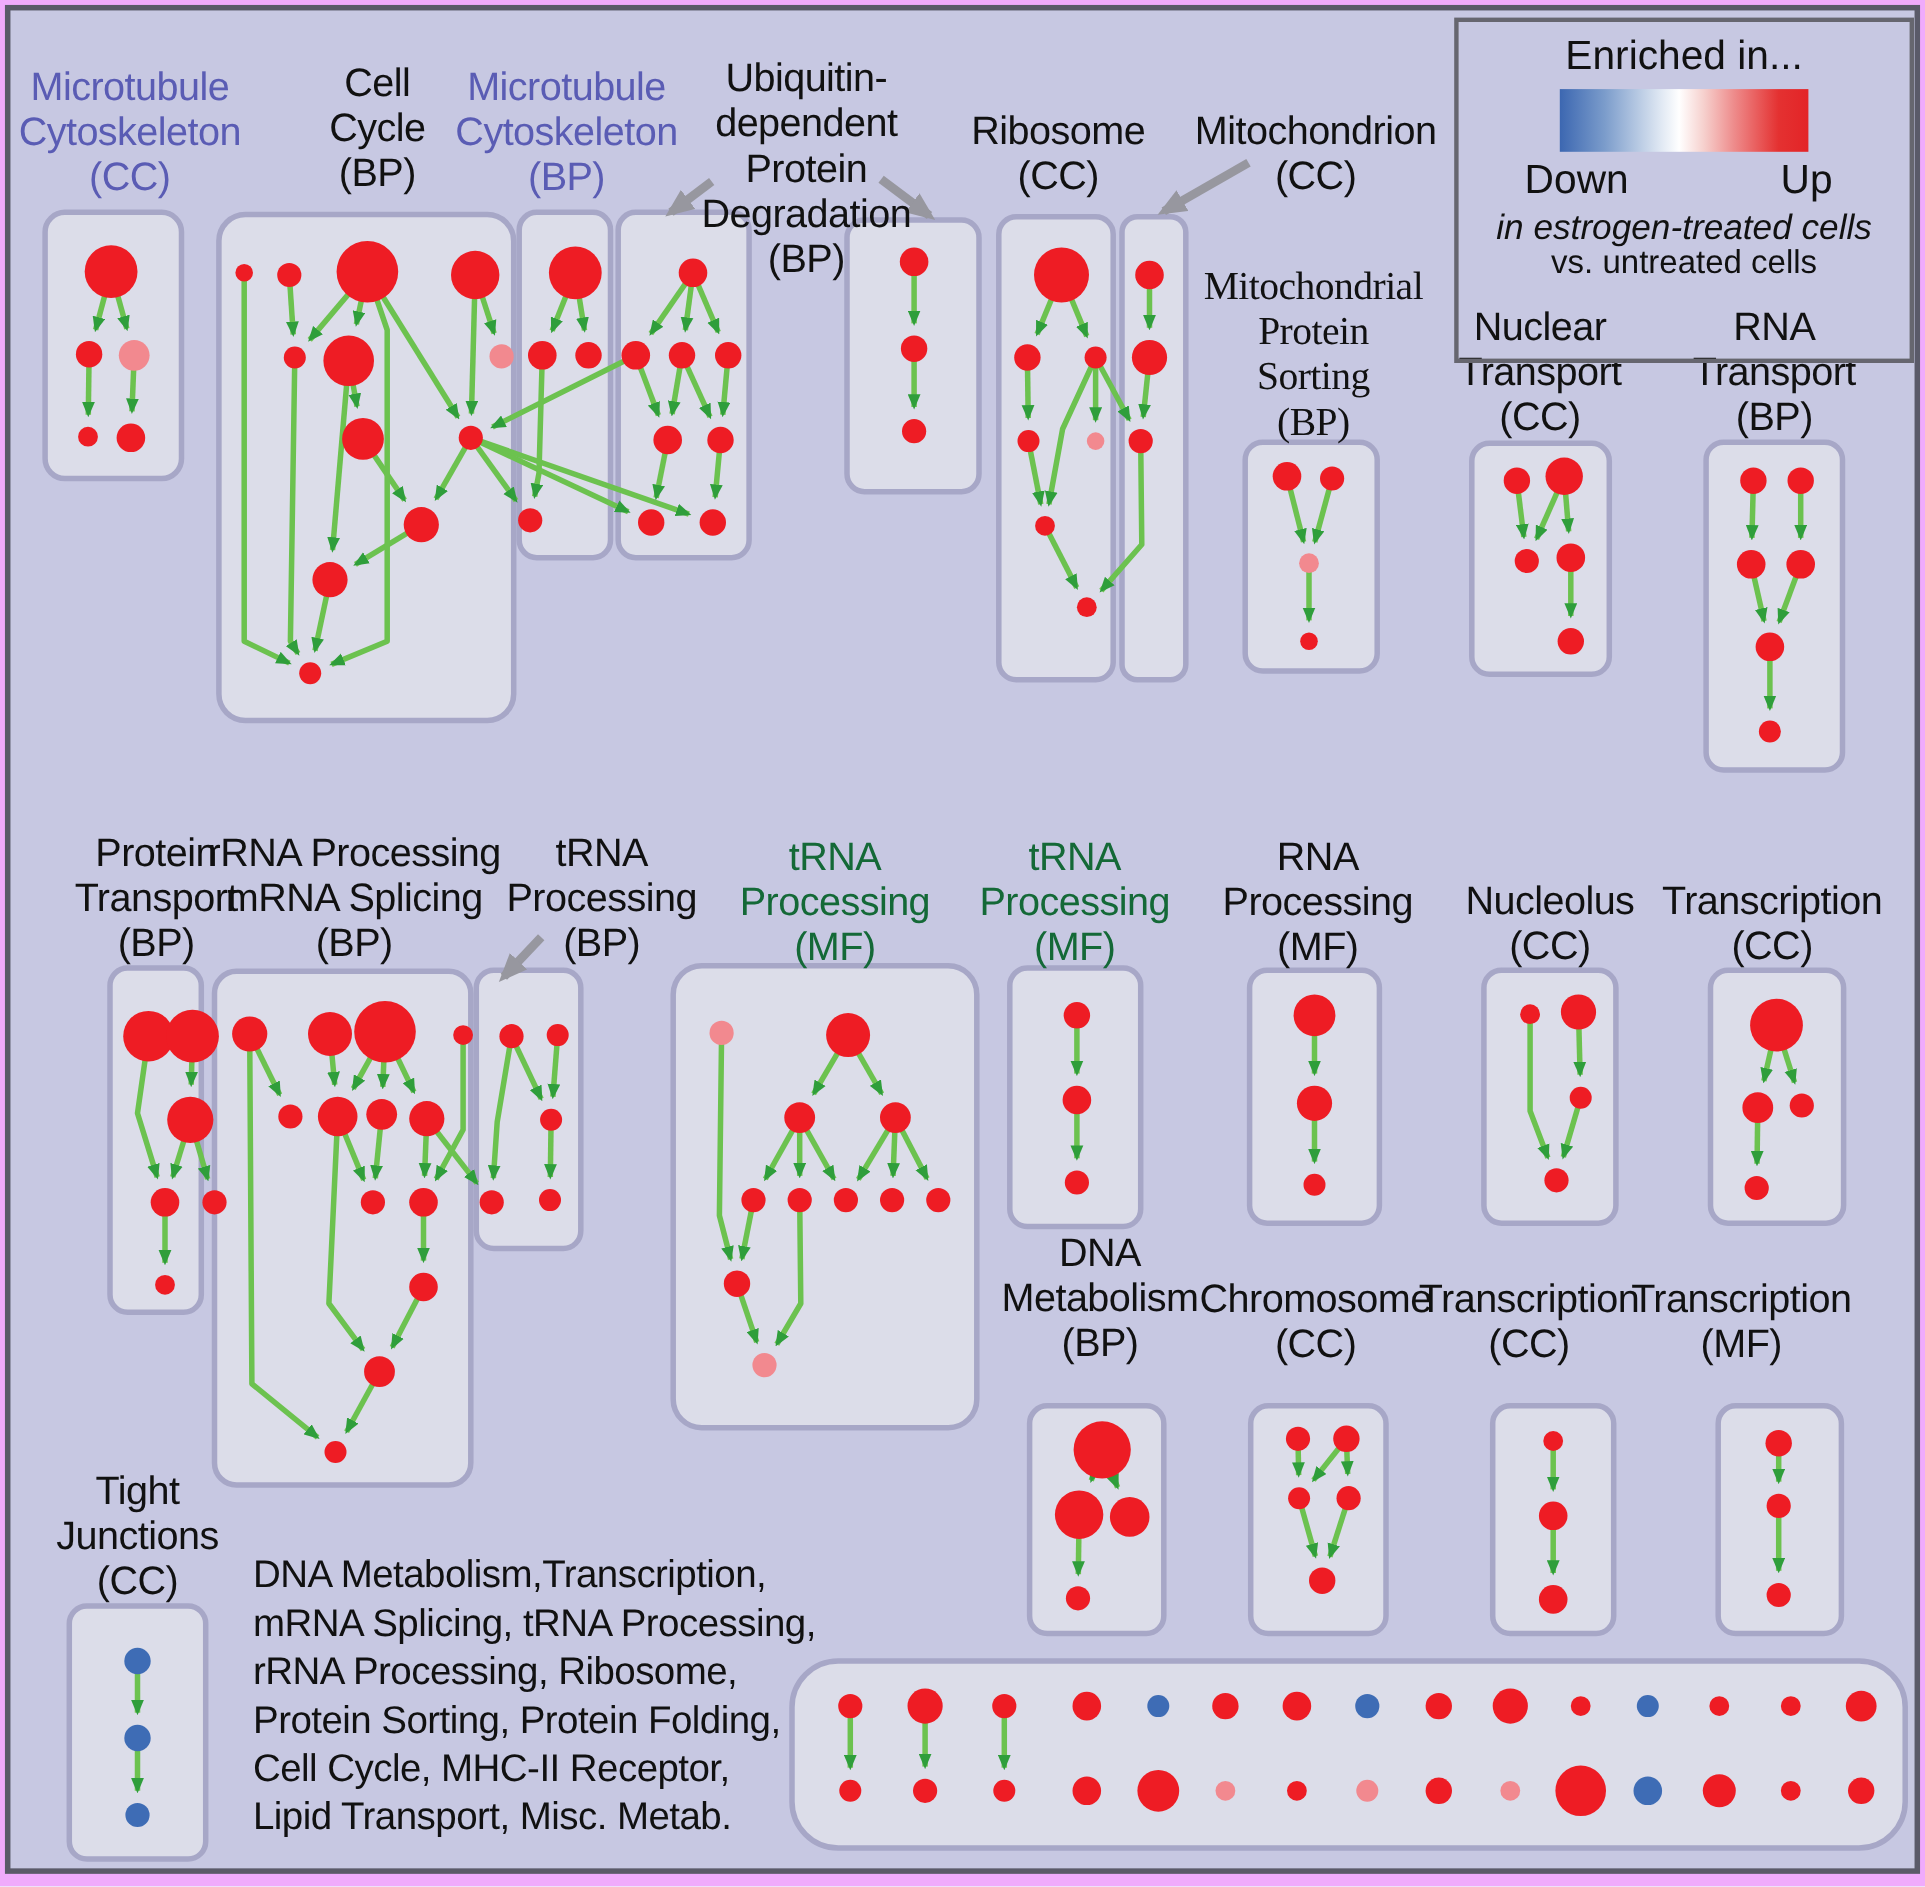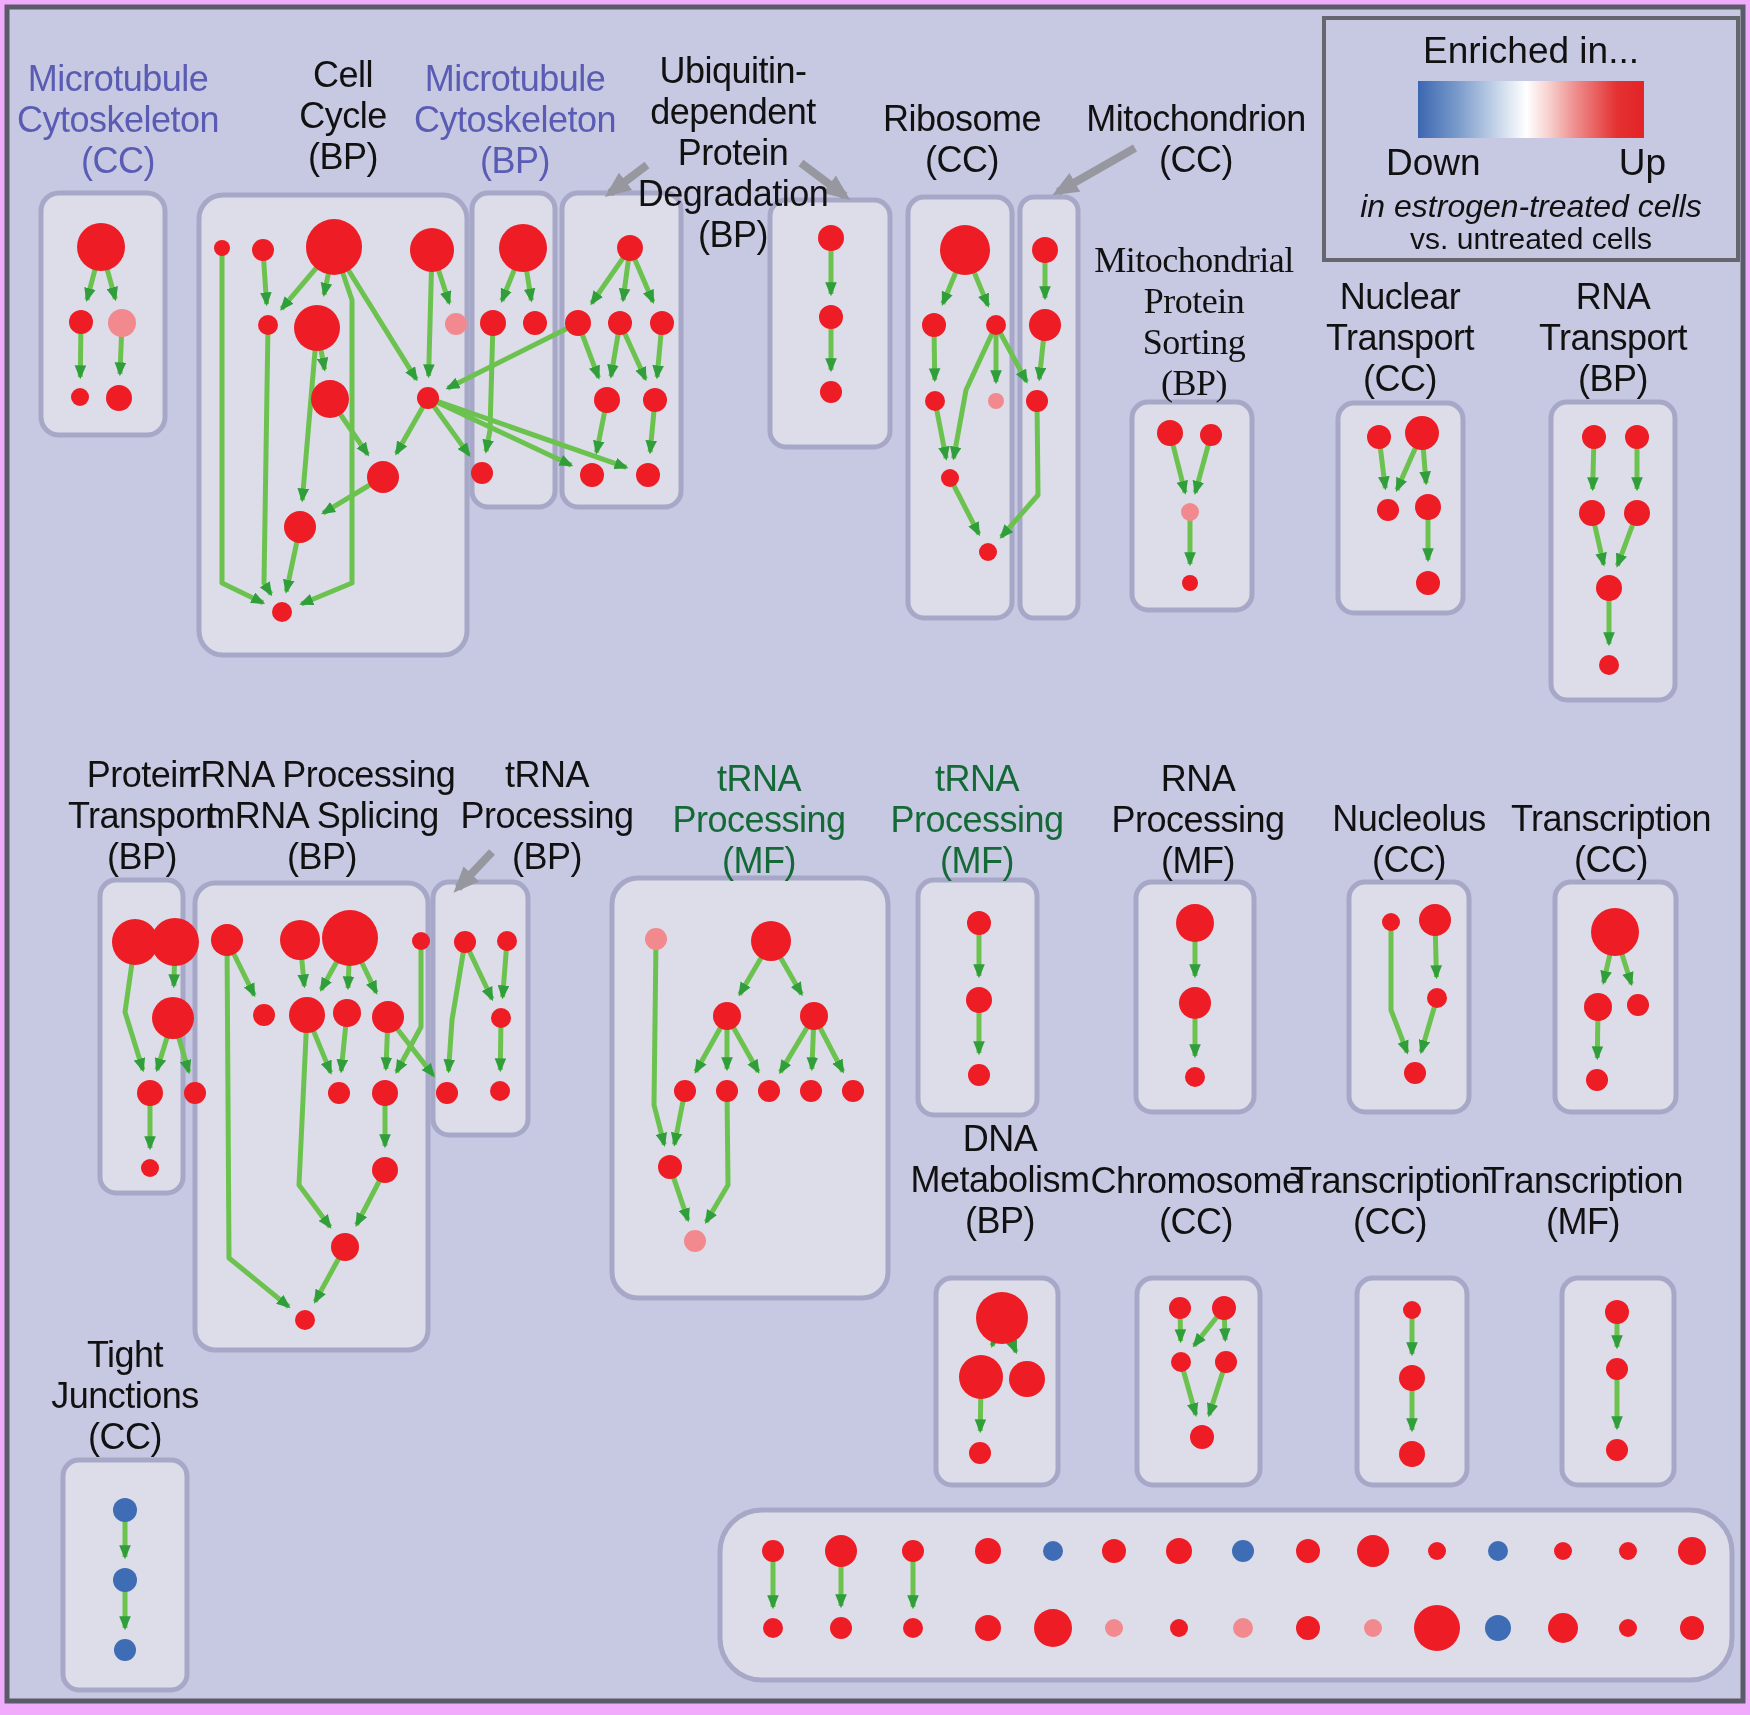--- a/index.html
+++ b/index.html
@@ -2,21 +2,21 @@
 <html><head>
 <meta charset="utf-8">
 <style>
   html,body{margin:0;padding:0;background:#ffffff;font-family:"Liberation Sans",sans-serif;}
   #figure{position:relative;width:1750px;height:1715px;background:#f0abfc;overflow:hidden;}
   #net{position:absolute;left:0;top:0;}
   .glabel{position:absolute;transform:translateX(-50%);text-align:center;white-space:pre-line;
           font-size:36px;line-height:41px;font-weight:400;letter-spacing:-0.5px;}
   #text-block{position:absolute;left:230px;top:1410px;font-size:35px;line-height:44px;
               color:#111111;white-space:pre-line;text-align:left;letter-spacing:-0.5px;}
-  .legend{position:absolute;left:1322px;top:16px;width:418px;height:246px;
+  .legend{position:absolute;left:1322px;top:16px;width:418px;height:314px;
           border:4px solid #66666f;box-sizing:border-box;}
   .legend-title{position:absolute;left:50%;top:10px;transform:translateX(-50%);font-size:37px;color:#111;white-space:nowrap;}
   .legend-bar{position:absolute;left:92px;top:61px;width:226px;height:57px;}
   .legend-down{position:absolute;left:60px;top:122px;font-size:37px;color:#111;}
   .legend-up{position:absolute;right:70px;top:122px;font-size:37px;color:#111;}
   .legend-sub1{position:absolute;left:50%;top:168px;transform:translateX(-50%);font-size:32px;color:#111;white-space:nowrap;font-style:italic;}
   .legend-sub2{position:absolute;left:50%;top:202px;transform:translateX(-50%);font-size:30px;color:#111;white-space:nowrap;}
 </style>
 </head>
 <body>
@@ -397,20 +397,26 @@
 (CC)</div>
       <div class="glabel" style="left: 1390px; top: 1160px; color: rgb(17, 17, 17);">Transcription
 (CC)</div>
       <div class="glabel" style="left: 1583px; top: 1160px; color: rgb(17, 17, 17);">Transcription
 (MF)</div>
       <div class="glabel" style="left: 125px; top: 1334px; color: rgb(17, 17, 17);">Tight
 Junctions
 (CC)</div>
     </div>
 
+  <div id="text-block">DNA Metabolism,Transcription,
+mRNA Splicing, tRNA Processing,
+rRNA Processing, Ribosome,
+Protein Sorting, Protein Folding,
+Cell Cycle, MHC-II Receptor,
+Lipid Transport, Misc. Metab.</div>
 
   <div class="legend">
     <div class="legend-title">Enriched in...</div>
     <div class="legend-bar" id="legend-bar" style="background: linear-gradient(to right, rgb(60, 103, 177) 0%, rgb(123, 156, 203) 18%, rgb(221, 230, 242) 40%, rgb(255, 255, 255) 48%, rgb(246, 208, 205) 58%, rgb(238, 140, 140) 70%, rgb(228, 49, 49) 88%, rgb(227, 36, 39) 100%);"></div>
     <div class="legend-down">Down</div>
     <div class="legend-up">Up</div>
     <div class="legend-sub1">in estrogen-treated cells</div>
     <div class="legend-sub2">vs. untreated cells</div>
   </div>
 </div>

